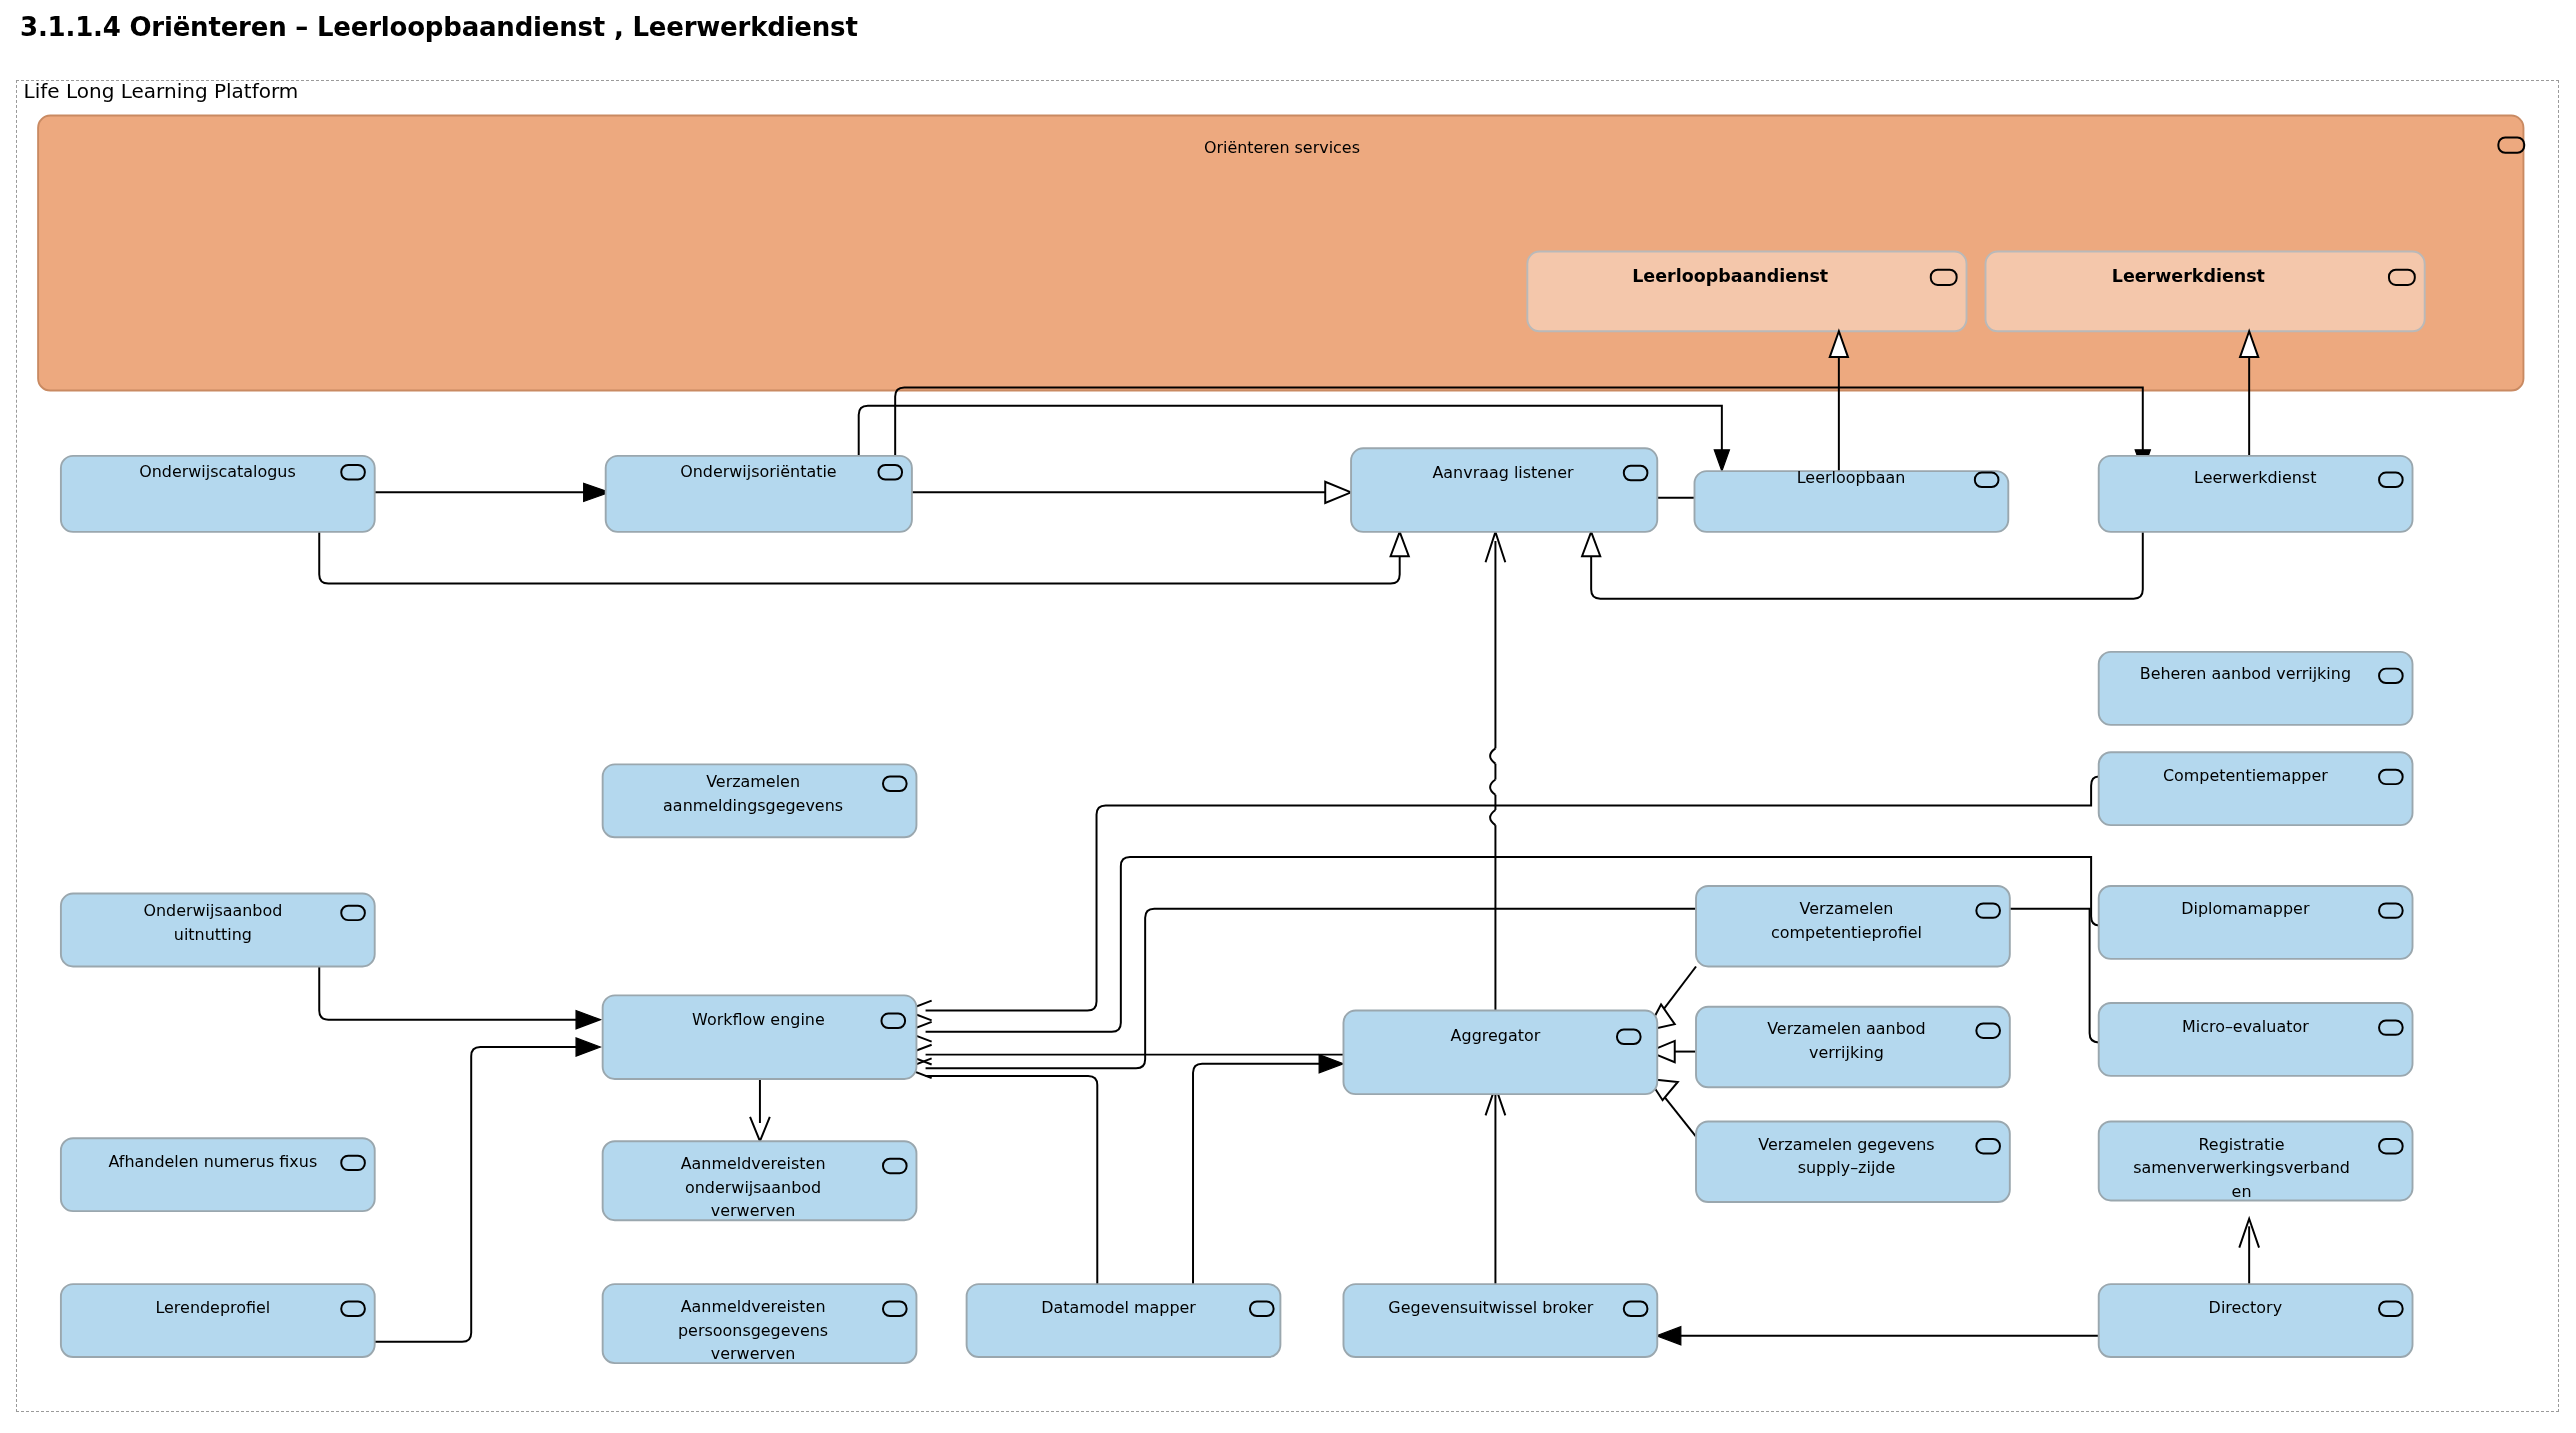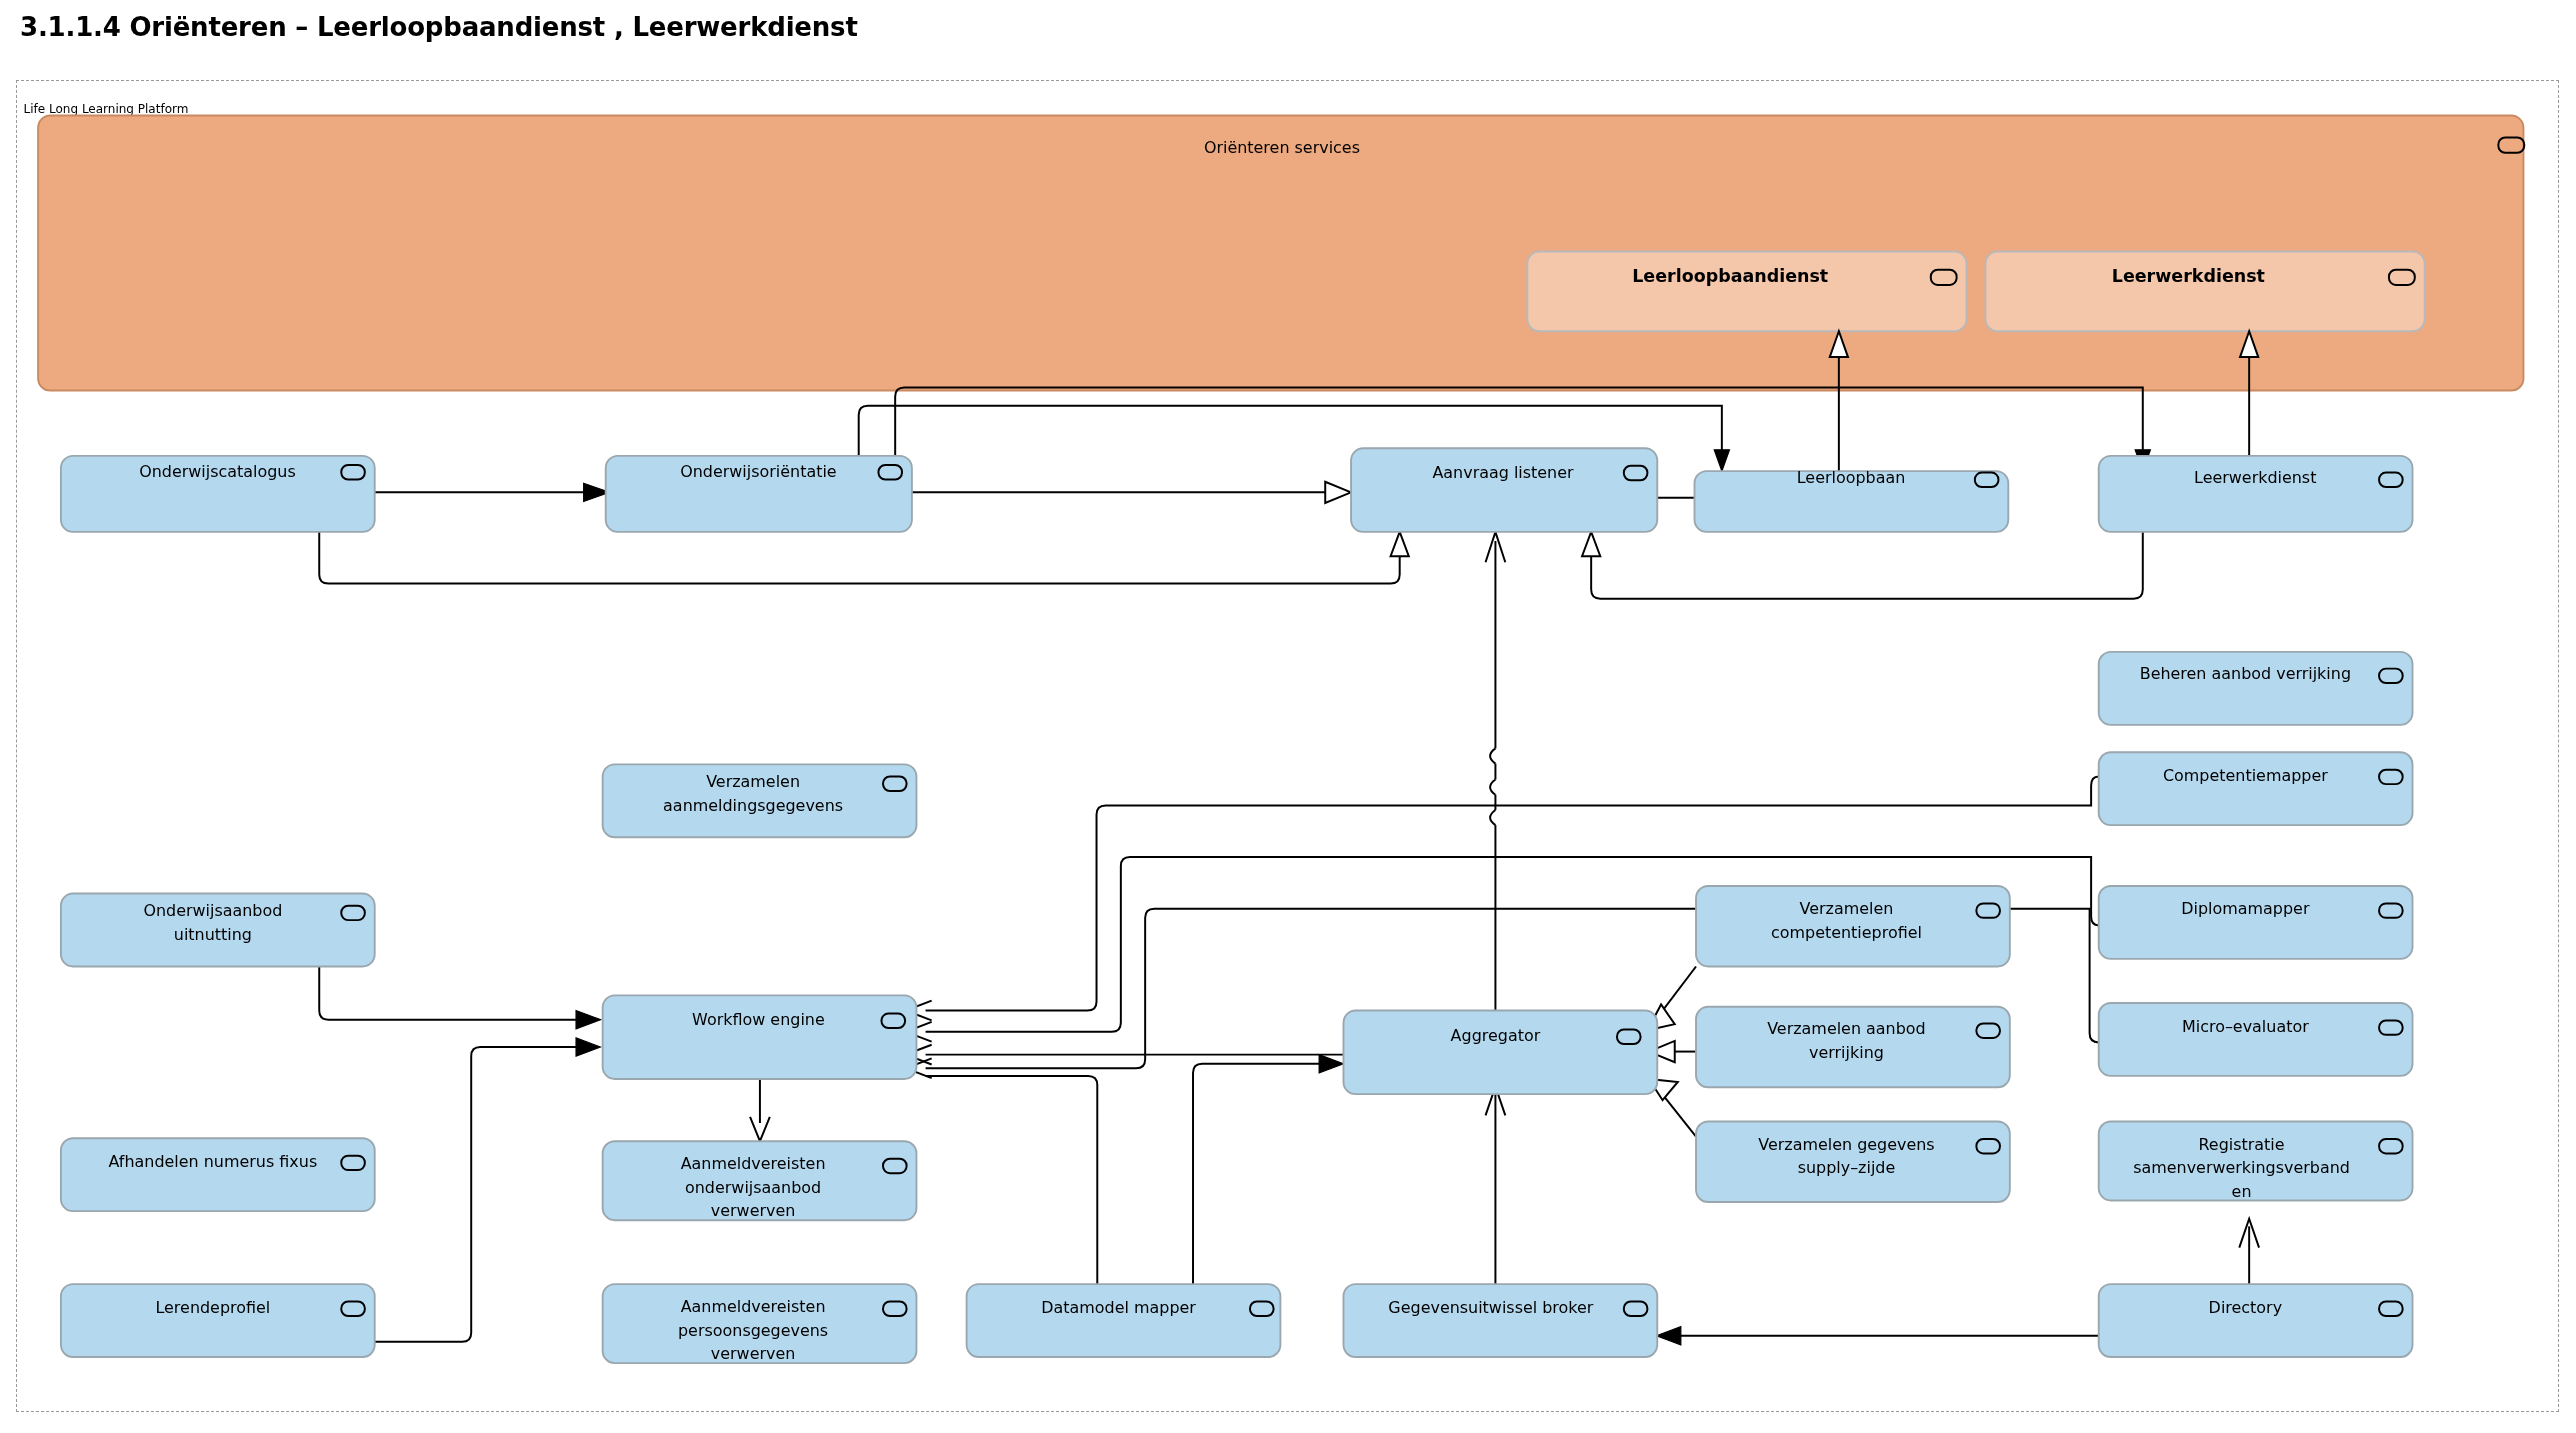--- a/index.html
+++ b/index.html
@@ -25,22 +25,22 @@
   .frame{
     position:absolute;
     left:16px; top:80px;
     width:2543px; height:1332px;
     border:1.5px dashed #9a9a9a;
     box-sizing:border-box;
     background:transparent;
   }
   .frame-label{
     position:absolute;
-    left:23.6px; top:102px;
-    font-size:12px;
+    left:23.6px; top:79px;
+    font-size:20px;
     white-space:nowrap;
   }
 
   svg#diagram{position:absolute;left:0;top:0;width:2576px;height:1433px;}
 
   .node-rect{stroke:#9aa7ae;stroke-width:2.5;}
   .node-rect.app{fill:#b4d8ee;}
   .node-rect.svc-group{fill:#eda97f;stroke:#c98a62;}
   .node-rect.svc{fill:#f4c7ab;stroke:#b9b9b9;}
 

